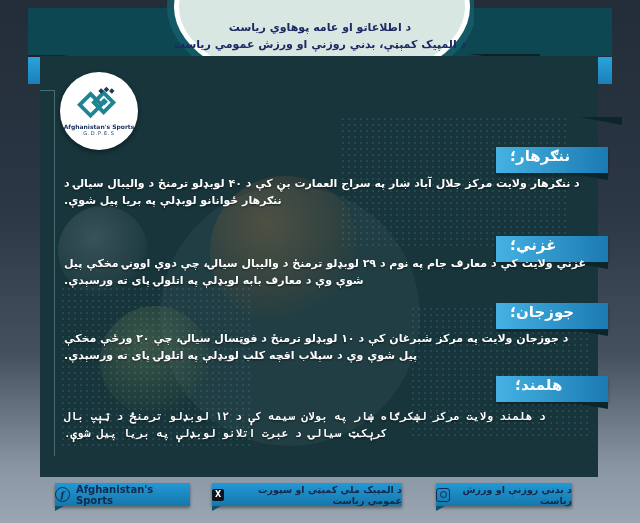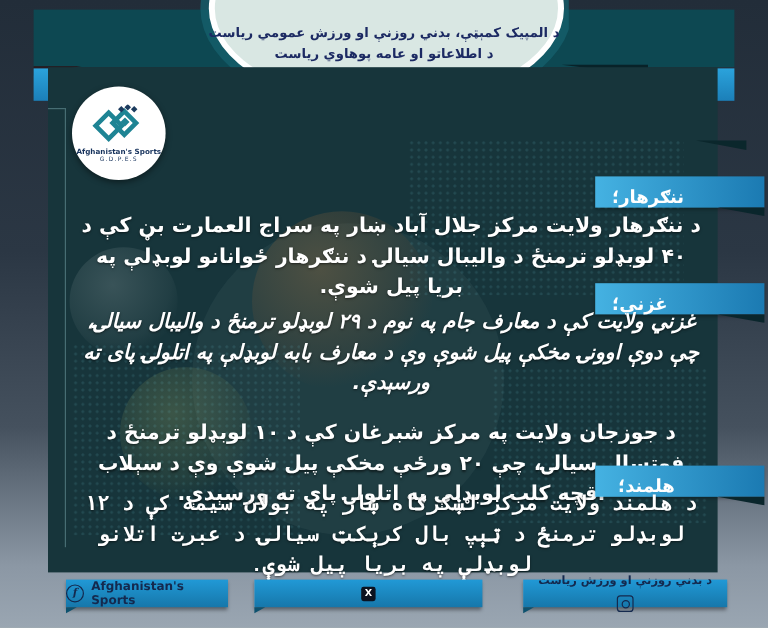--- a/index.html
+++ b/index.html
@@ -48,40 +48,40 @@
   .logo svg{width:46px;height:34px;display:block;}
   .logo-title{font-size:6px;font-weight:bold;color:#16325c;margin-top:2px;white-space:nowrap;}
   .logo-sub{font-size:5px;color:#16325c;letter-spacing:1px;}
   
   .heading-bar{position:absolute;left:290px;top:28px;width:292px;height:33px;background:rgba(45,126,156,.96);
         display:flex;align-items:center;justify-content:center;color:#fff;font-weight:bold;font-size:17px;
         direction:rtl;box-shadow:2px 2px 3px rgba(0,0,0,.35);}
   .heading-fold{position:absolute;left:540px;top:61px;width:0;height:0;
         border-top:8px solid #0b272c;border-left:42px solid transparent;}
   
-  .sec-bar{position:absolute;left:456px;width:141px;height:26px;
+  .sec-bar{position:absolute;left:456px;width:112px;height:26px;
         background:linear-gradient(90deg,#45b2e2 0%,#1b7ab2 100%);
-        color:#fff;font-weight:bold;font-size:15px;display:flex;align-items:flex-end;
+        color:#fff;font-weight:bold;font-size:15px;display:flex;align-items:flex-start;
         direction:rtl;justify-content:flex-end;padding:0 14px;box-sizing:border-box;
         box-shadow:0 2px 3px rgba(0,0,0,.35);}
   .sec-fold{position:absolute;right:0;top:26px;width:0;height:0;
         border-top:7px solid #0a262c;border-left:39px solid transparent;}
-  .sec-body{position:absolute;left:24px;width:524px;color:#fff;font-weight:bold;font-size:17px;line-height:1.5;
-        direction:rtl;text-align:center;text-shadow:0 1px 2px rgba(0,0,0,.55);}
+  .sec-body{position:absolute;left:24px;width:524px;color:#fff;font-weight:bold;font-size:11px;line-height:1.5;
+        direction:rtl;text-align:left;text-shadow:0 1px 2px rgba(0,0,0,.55);}
   .sb1{top:91px;}  .bb1{top:120px;}
-  .sb2{top:180px;} .bb2{top:200px;font-style:italic;}
-  .sb3{top:247px;} .bb3{top:275px;margin-top:18px;}
-  .sb4{top:332px;padding-left:19px;} .bb4{top:353px;font-family:Liberation Mono, monospace;}
+  .sb2{top:180px;} .bb2{top:200px;}
+  .sb3{top:247px;} .bb3{top:275px;}
+  .sb4{top:320px;padding-left:19px;} .bb4{top:353px;font-family:Liberation Mono, monospace;}
   
   .foot-bar{position:absolute;top:483px;height:23px;display:flex;align-items:center;justify-content:center;gap:6px;
         background:linear-gradient(180deg,#2199d6,#1677aa);color:#14294e;font-weight:bold;
         box-shadow:0 2px 3px rgba(0,0,0,.4);}
   .foot-fb{left:55px;width:135px;font-size:10px;}
   .foot-x{left:212px;width:190px;font-size:9.5px;direction:rtl;}
-  .foot-ig{left:436px;width:170px;font-size:9.5px;direction:rtl;flex-direction:column;}
+  .foot-ig{left:436px;width:136px;font-size:9.5px;direction:rtl;}
   .foot-fold{position:absolute;left:0;top:23px;width:0;height:0;
         border-top:5px solid #0d516e;border-right:9px solid transparent;}
   .fb-icon{width:13px;height:13px;border:1px solid #14294e;border-radius:50%;display:inline-flex;flex:0 0 auto;
         align-items:center;justify-content:center;font-size:9px;font-weight:bold;
         font-family:"DejaVu Serif",serif;color:#14294e;font-style:italic;}
   .x-icon{width:12px;height:12px;background:#0b1220;color:#fff;border-radius:2px;display:inline-flex;flex:0 0 auto;
         align-items:center;justify-content:center;font-size:8px;font-weight:bold;}
   .ig-icon{width:12px;height:12px;border:1px solid #14294e;border-radius:3px;display:inline-flex;flex:0 0 auto;
         align-items:center;justify-content:center;}
   .ig-dot{width:5px;height:5px;border:1px solid #14294e;border-radius:50%;}
@@ -91,22 +91,22 @@
 
 <div class="top-band"></div>
 <div class="wedge-date"></div>
 <div class="wedge-day"></div>
 <div class="pill date-bar">د تلې ۲۴ مه</div>
 <div class="pill day-bar">لښکرګاه</div>
 
 <div class="banner-wrap">
   <div class="banner-ellipse"></div>
   <div class="banner-text">
+    <div class="banner-line">د اطلاعاتو او عامه پوهاوي ریاست</div>
     <div class="banner-line">د المپیک کمېټې، بدني روزنې او ورزش عمومي ریاست</div>
-    <div class="banner-line">د اطلاعاتو او عامه پوهاوي ریاست</div>
   </div>
 </div>
 
 <div class="panel">
   <div class="deco deco-bigcircle"></div>
   <div class="deco deco-basketball"></div>
   <div class="deco deco-tennis"></div>
   <div class="deco deco-whiteball"></div>
   <div class="dots dots-a"></div>
   <div class="dots dots-b"></div>
@@ -134,36 +134,41 @@
     <span class="sec-fold"></span>
   </div>
   <div class="sec-body bb1">د ننګرهار ولایت مرکز جلال آباد ښار په سراج العمارت بڼ کې د ۴۰ لوبډلو ترمنځ د والیبال سیالۍ د ننګرهار ځوانانو لوبډلې په بریا پیل شوې.</div>
 
   <div class="sec-bar sb2">
     <span>غزني؛</span>
     <span class="sec-fold"></span>
   </div>
   <div class="sec-body bb2">غزني ولایت کې د معارف جام په نوم د ۲۹ لوبډلو ترمنځ د والیبال سیالۍ، چې دوې اوونۍ مخکې پیل شوې وې د معارف بابه لوبډلې په اتلولۍ پای ته ورسېدې.</div>
 
+  <div class="sec-bar sb3">
+    <span>جوزجان؛</span>
+    <span class="sec-fold"></span>
+  </div>
   <div class="sec-body bb3">د جوزجان ولایت په مرکز شبرغان کې د ۱۰ لوبډلو ترمنځ د فوټسال سیالۍ، چې ۲۰ ورځې مخکې پیل شوې وې د سېلاب اقچه کلب لوبډلې په اتلولۍ پای ته ورسېدې.</div>
 
   <div class="sec-bar sb4">
     <span>هلمند؛</span>
     <span class="sec-fold"></span>
   </div>
   <div class="sec-body bb4">د هلمند ولایت مرکز لښکرګاه ښار په بولان سیمه کې د ۱۲ لوبډلو ترمنځ د ټېپ بال کرېکټ سیالۍ د عبرت اتلانو لوبډلې په بریا پیل شوې.</div>
 </div>
 
 <div class="foot-bar foot-fb">
   <span class="fb-icon">f</span>
   <span>Afghanistan's Sports</span>
   <span class="foot-fold"></span>
 </div>
 
 <div class="foot-bar foot-x">
+  <span>د المپیک ملي کمېټې او سپورت عمومي ریاست</span>
   <span class="x-icon">X</span>
   <span class="foot-fold"></span>
 </div>
 
 <div class="foot-bar foot-ig">
   <span>د بدني روزنې او ورزش ریاست</span>
   <span class="ig-icon">
       <span class="ig-dot"></span>
     </span>
   <span class="foot-fold"></span>

